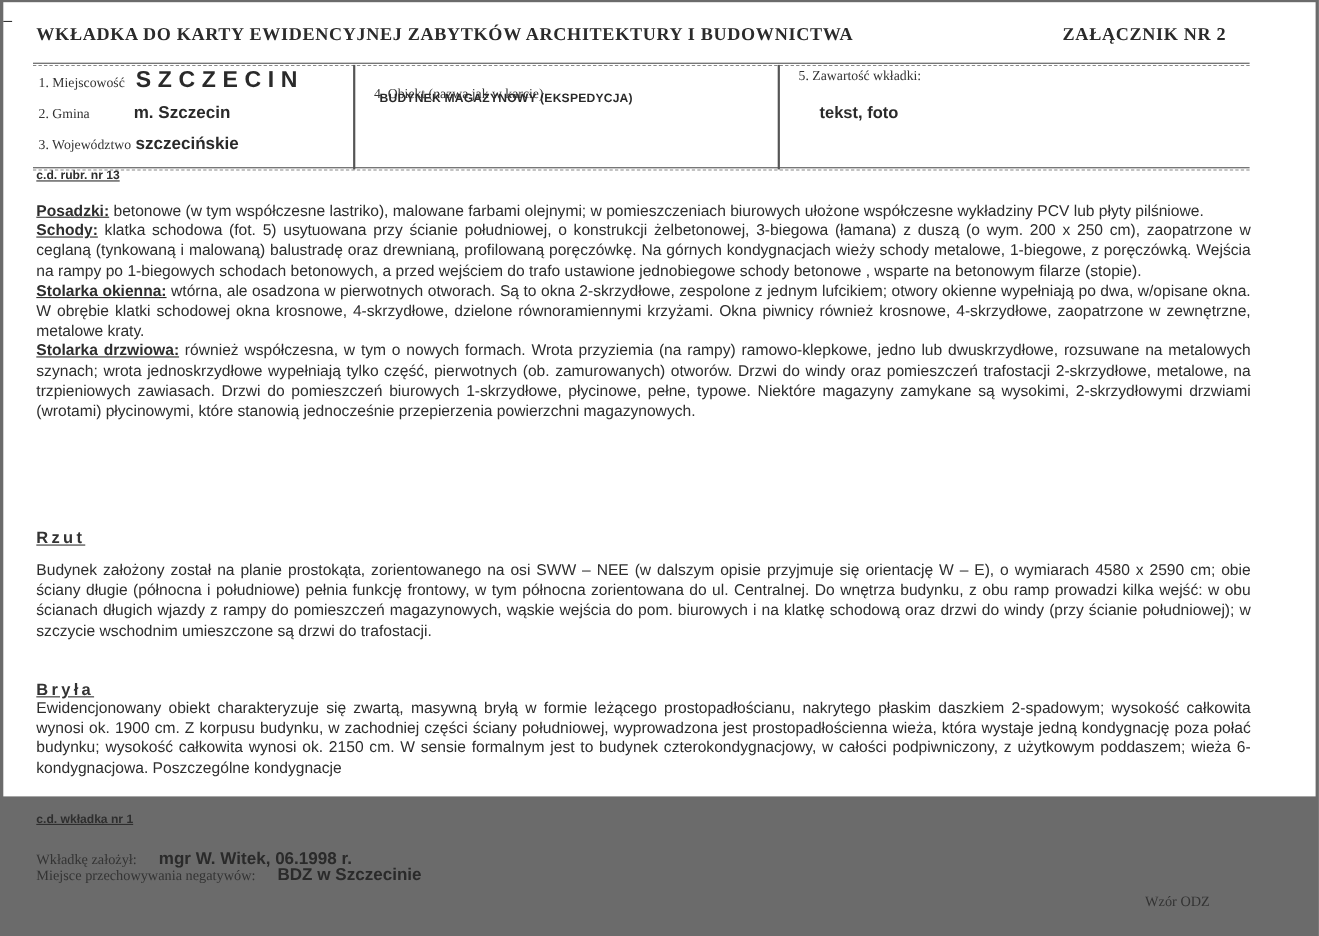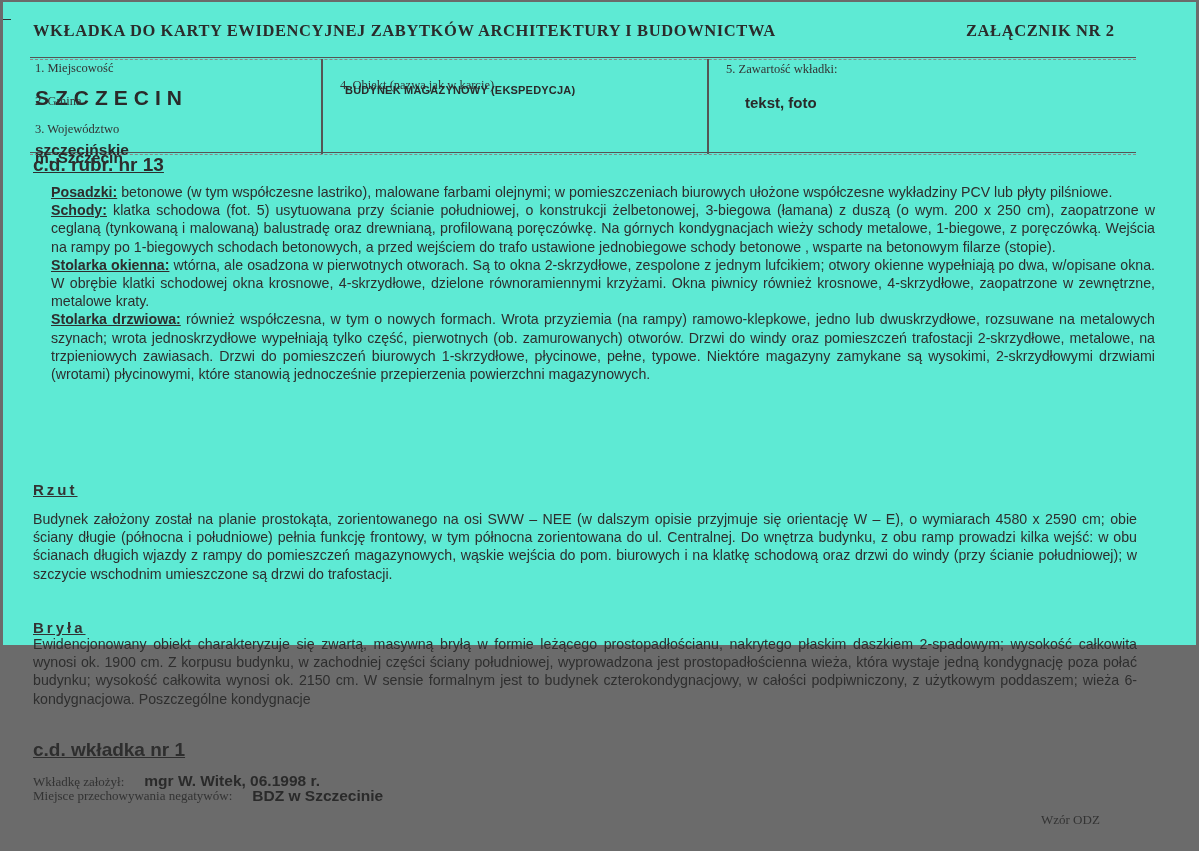--- a/index.html
+++ b/index.html
@@ -5,22 +5,22 @@
     html, body { margin: 0; padding: 0; }
     body {
       width: 1199px; height: 851px; overflow: hidden;
       background: #6b6b6b;
       font-family: "Liberation Sans", sans-serif;
       color: #2a2a2a;
       position: relative;
     }
     .page {
       position: absolute; left: 3px; top: 2px;
-      width: 1193px; height: 643px;
-      background: #5eead4;
+      width: 1193px; height: 722px;
+      background: #ffffff;
     }
     .scan-mark {
       position: absolute; left: 0; top: 17px; width: 8px; height: 1px; background: #333;
     }
     .title {
       position: absolute; left: 30px; top: 19px;
       font-family: "Liberation Serif", serif; font-weight: bold;
       font-size: 16.5px; letter-spacing: 0.6px; color: #2b2b2b;
     }
     .annex {
@@ -28,38 +28,38 @@
       font-family: "Liberation Serif", serif; font-weight: bold;
       font-size: 16.5px; letter-spacing: 0.6px; color: #2b2b2b;
     }
     .rule {
       position: absolute; left: 27px; width: 1106px; height: 3px;
       border-top: 1px solid #555; border-bottom: 1px dashed #888;
       box-sizing: border-box;
     }
     .vline { position: absolute; width: 2px; background: #555; }
     .lbl { font-family: "Liberation Serif", serif; font-size: 12.5px; color: #333; }
-    .hdr-row { position: absolute; display: flex; align-items: baseline; gap: 10px; flex-direction: column; }
+    .hdr-row { position: absolute; display: flex; align-items: baseline; gap: 10px; }
     .big-spaced { font-weight: bold; font-size: 21px; letter-spacing: 6px; color: #2a2a2a; }
     .val { font-weight: bold; font-size: 15.5px; color: #2a2a2a; }
     .obj-line { position: absolute; left: 342px; font-weight: bold; font-size: 11px; color: #2a2a2a; }
     .body-text {
       position: absolute; left: 30px; width: 1104px;
       font-size: 14.2px; line-height: 18.2px; color: #2e2e2e;
       text-align: justify;
     }
     .u-head { font-weight: bold; text-decoration: underline; }
     .section-head {
       position: absolute; left: 30px;
       font-weight: bold; font-size: 15px; letter-spacing: 3px;
       text-decoration: underline; color: #333;
     }
     .cd-head {
       position: absolute; left: 30px;
-      font-weight: bold; font-size: 19px; text-decoration: underline; color: #2e2e2e;
+      font-weight: bold; font-size: 11px; text-decoration: underline; color: #2e2e2e;
     }
     .footer-row { position: absolute; left: 30px; display: flex; align-items: baseline; gap: 20px; }
     .footer-lbl { font-family: "Liberation Serif", serif; font-size: 13px; color: #333; }
     .footer-val { font-weight: bold; font-size: 15.5px; color: #2a2a2a; }
     .wzor { position: absolute; left: 1038px; top: 810px; font-family: "Liberation Serif", serif; font-size: 13px; color: #333; }
   </style>
 </head>
 <body>
 
 <div class="page">
@@ -87,37 +87,37 @@
   </div>
 
   <div class="lbl" style="position:absolute; left:337px; top:60px;margin-top:16px;">4. Obiekt (nazwa jak w karcie)</div>
   <div class="obj-line" style="top:82px; letter-spacing:0.2px;">BUDYNEK MAGAZYNOWY (EKSPEDYCJA)</div>
 
   <div class="lbl" style="position:absolute; left:723px; top:60px;">5. Zawartość wkładki:</div>
   <div class="val" style="position:absolute; left:742px; top:92px; font-size:15px;">tekst, foto</div>
 
   <div class="cd-head" style="top:152px;">c.d. rubr. nr 13</div>
 
-  <div class="body-text" style="top:181px;margin-left:18px;">
+  <div class="body-text" style="top:181px;">
     <div><span class="u-head">Posadzki:</span><span> betonowe (w tym współczesne lastriko), malowane farbami olejnymi; w pomieszczeniach biurowych ułożone współczesne wykładziny PCV lub płyty pilśniowe.</span></div>
     <div><span class="u-head">Schody:</span><span> klatka schodowa (fot. 5) usytuowana przy ścianie południowej, o konstrukcji żelbetonowej, 3-biegowa (łamana) z duszą (o wym. 200 x 250 cm), zaopatrzone w ceglaną (tynkowaną i malowaną) balustradę oraz drewnianą, profilowaną poręczówkę. Na górnych kondygnacjach wieży schody metalowe, 1-biegowe, z poręczówką. Wejścia na rampy po 1-biegowych schodach betonowych, a przed wejściem do trafo ustawione jednobiegowe schody betonowe , wsparte na betonowym filarze (stopie).</span></div>
     <div><span class="u-head">Stolarka okienna:</span><span> wtórna, ale osadzona w pierwotnych otworach. Są to okna 2-skrzydłowe, zespolone z jednym lufcikiem; otwory okienne wypełniają po dwa, w/opisane okna. W obrębie klatki schodowej okna krosnowe, 4-skrzydłowe, dzielone równoramiennymi krzyżami. Okna piwnicy również krosnowe, 4-skrzydłowe, zaopatrzone w zewnętrzne, metalowe kraty.</span></div>
     <div><span class="u-head">Stolarka drzwiowa:</span><span> również współczesna, w tym o nowych formach. Wrota przyziemia (na rampy) ramowo-klepkowe, jedno lub dwuskrzydłowe, rozsuwane na metalowych szynach; wrota jednoskrzydłowe wypełniają tylko część, pierwotnych (ob. zamurowanych) otworów. Drzwi do windy oraz pomieszczeń trafostacji 2-skrzydłowe, metalowe, na trzpieniowych zawiasach. Drzwi do pomieszczeń biurowych 1-skrzydłowe, płycinowe, pełne, typowe. Niektóre magazyny zamykane są wysokimi, 2-skrzydłowymi drzwiami (wrotami) płycinowymi, które stanowią jednocześnie przepierzenia powierzchni magazynowych.</span></div>
   </div>
 
   <div class="section-head" style="top:479px;">Rzut</div>
   <div class="body-text" style="top:508px;">Budynek założony został na planie prostokąta, zorientowanego na osi SWW – NEE (w dalszym opisie przyjmuje się orientację W – E), o wymiarach 4580 x 2590 cm; obie ściany długie (północna i południowe) pełnia funkcję frontowy, w tym północna zorientowana do ul. Centralnej. Do wnętrza budynku, z obu ramp prowadzi kilka wejść: w obu ścianach długich wjazdy z rampy do pomieszczeń magazynowych, wąskie wejścia do pom. biurowych i na klatkę schodową oraz drzwi do windy (przy ścianie południowej); w szczycie wschodnim umieszczone są drzwi do trafostacji.</div>
 
   <div class="section-head" style="top:605px;margin-top:12px;">Bryła</div>
   <div class="body-text" style="top:633px;">Ewidencjonowany obiekt charakteryzuje się zwartą, masywną bryłą w formie leżącego prostopadłościanu, nakrytego płaskim daszkiem 2-spadowym; wysokość całkowita wynosi ok. 1900 cm. Z korpusu budynku, w zachodniej części ściany południowej, wyprowadzona jest prostopadłościenna wieża, która wystaje jedną kondygnację poza połać budynku; wysokość całkowita wynosi ok. 2150 cm. W sensie formalnym jest to budynek czterokondygnacjowy, w całości podpiwniczony, z użytkowym poddaszem; wieża 6-kondygnacjowa. Poszczególne kondygnacje</div>
 
   <div class="cd-head" style="top:737px;">c.d. wkładka nr 1</div>
 
   <div class="footer-row" style="top:770px;">
     <span class="footer-lbl">Wkładkę założył:</span>
     <span class="footer-val">mgr W. Witek, 06.1998 r.</span>
   </div>
-  <div class="footer-row" style="top:785px;align-items:center;">
+  <div class="footer-row" style="top:785px;">
     <span class="footer-lbl">Miejsce przechowywania negatywów:</span>
     <span class="footer-val">BDZ w Szczecinie</span>
   </div>
   <div class="wzor">Wzór ODZ</div>
 </div>
 
 </body></html>

